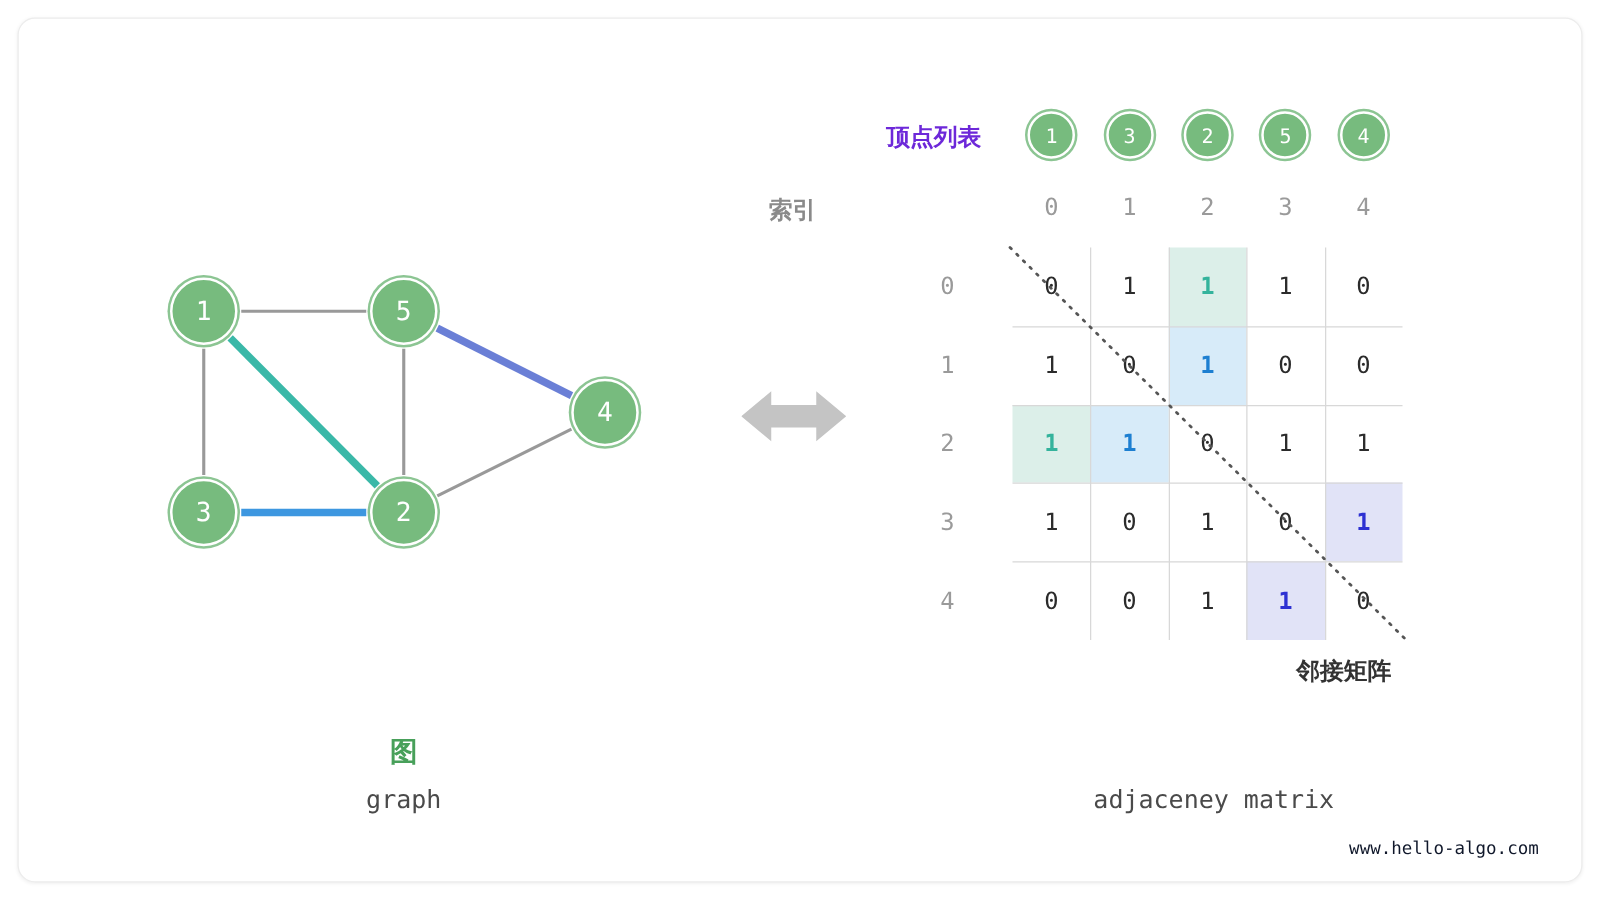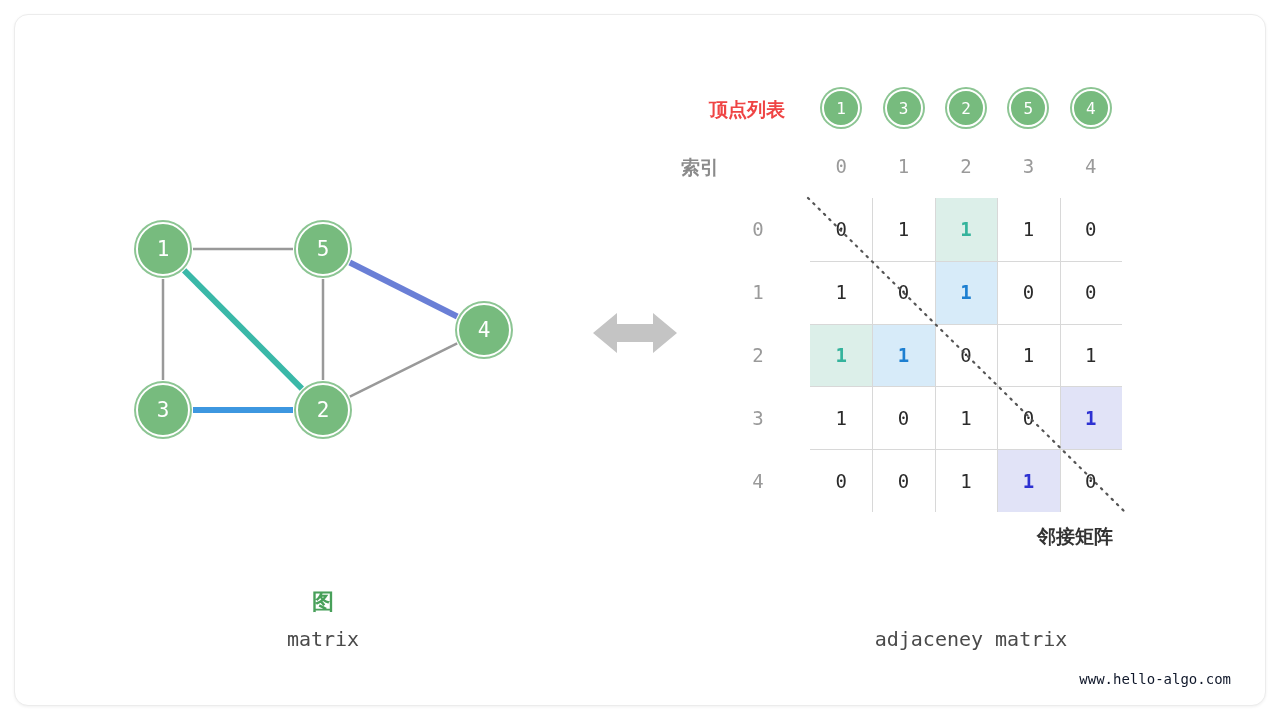--- a/index.html
+++ b/index.html
@@ -50,31 +50,31 @@
   }
 
   
   #matrix-panel { position: absolute; left: 0; top: 0; width: 1252px; height: 692px; }
 
   .hdr-label {
     position: absolute;
     font-family: "DejaVu Sans", sans-serif;
     font-weight: bold;
     font-size: 19px;
-    color: #ef4444;
+    color: #6d28d9;
     text-align: right;
     white-space: nowrap;
   }
   .hdr-index {
     position: absolute;
     font-family: "DejaVu Sans", sans-serif;
     font-weight: bold;
     font-size: 19px;
     color: #8a8a8a;
-    text-align: center;
+    text-align: left;
     white-space: nowrap;
   }
   .vnode {
     position: absolute;
     width: 38px; height: 38px;
     border-radius: 50%;
     background: #77bb7e;
     border: 2px solid #ffffff;
     box-shadow: 0 0 0 2px #8cc593;
     box-sizing: border-box;
@@ -254,18 +254,18 @@
       </div>
 
     <svg class="abs" style="left:0;top:0;" width="1252" height="692">
       <line x1="793" y1="183" x2="1110" y2="497" stroke="#555555" stroke-width="2.2" stroke-dasharray="1.5 6" stroke-linecap="round"></line>
     </svg>
 
     <div id="diag-label" style="left:1022px; top:509px;">邻接矩阵</div>
   </div>
 
   <div class="cap-cn" style="left:208px; top:572px; width:200px;">图</div>
-  <div class="cap-en" style="left:208px; top:612px; width:200px;">matrix</div>
+  <div class="cap-en" style="left:208px; top:612px; width:200px;">graph</div>
 
   <div class="cap-en" style="left:826px; top:612px; width:260px;">adjaceney matrix</div>
 
   <div id="watermark">www.hello-algo.com</div>
 </div>
 
 </body></html>

